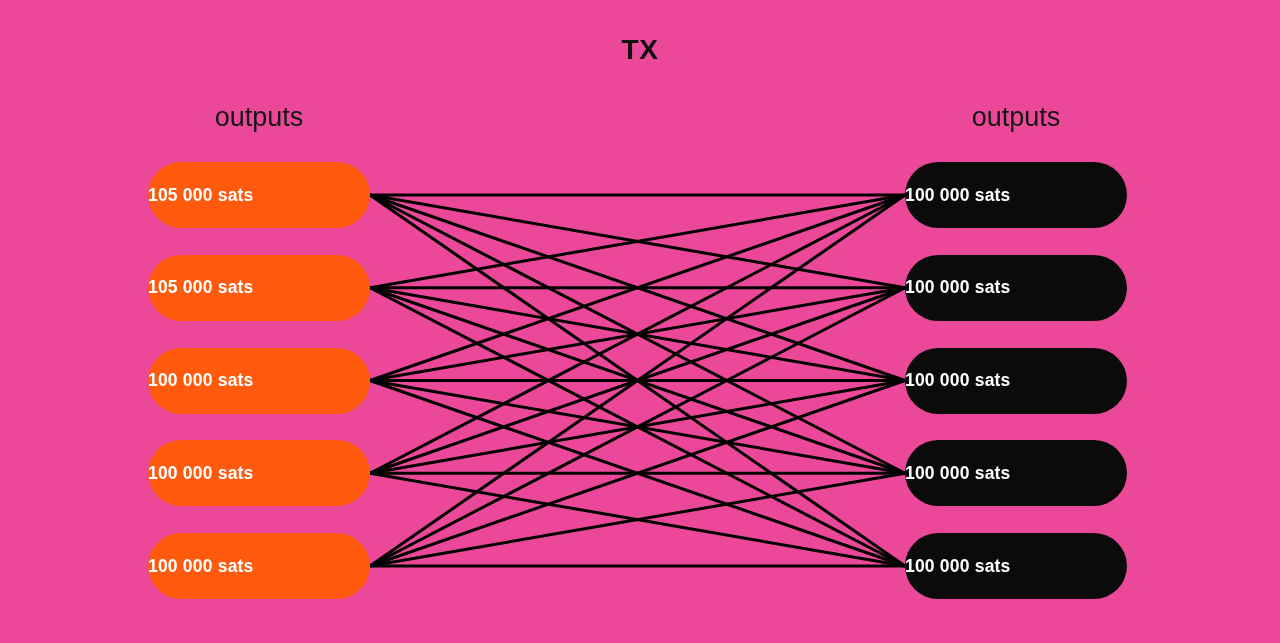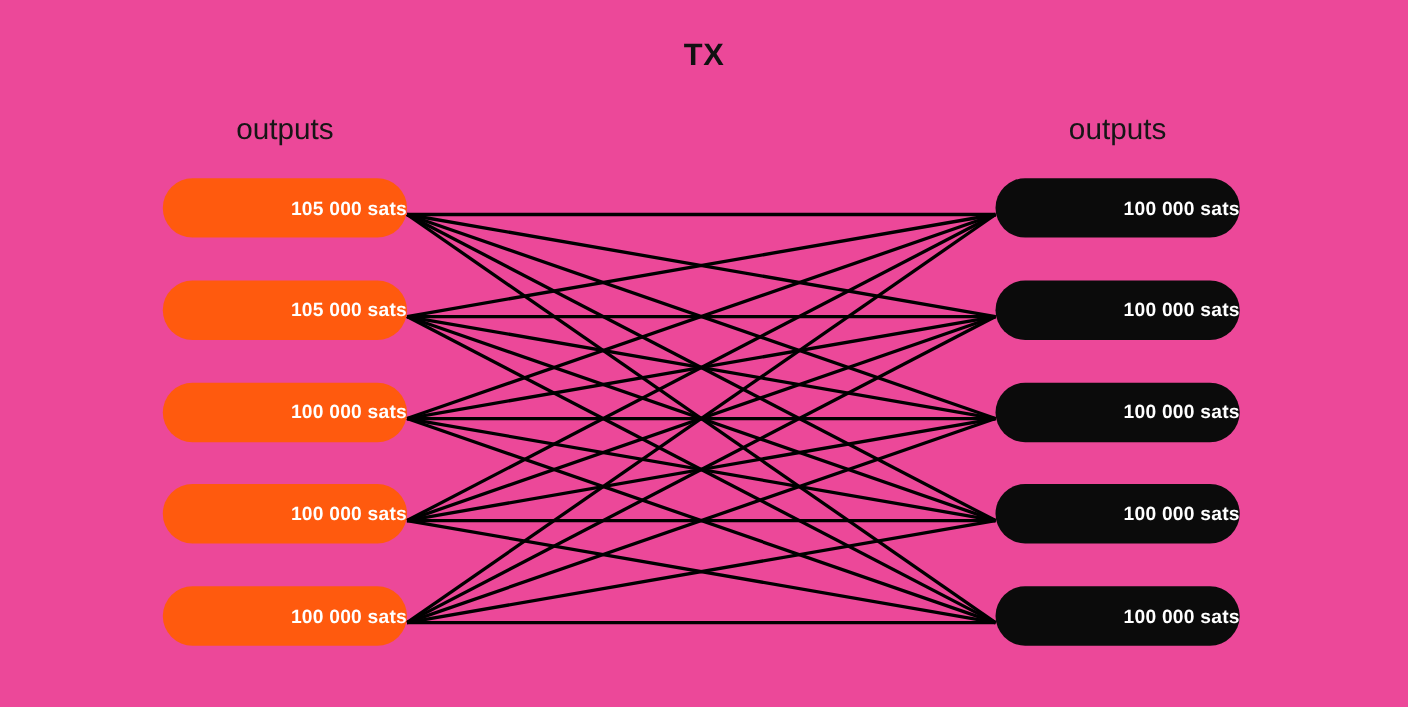--- a/index.html
+++ b/index.html
@@ -41,25 +41,25 @@
     position: absolute;
     top: 0;
     left: 0;
     width: 1280px;
     height: 643px;
     z-index: 1;
   }
   .pill {
     position: absolute;
     width: 222px;
-    height: 54px;
+    height: 66px;
     border-radius: 33px;
     display: flex;
     align-items: center;
-    justify-content: flex-end;
+    justify-content: flex-start;
     z-index: 2;
   }
   .pill span {
     color: #ffffff;
     font-size: 17.5px;
     font-weight: bold;
     letter-spacing: 0.2px;
   }
 </style>
 </head>

